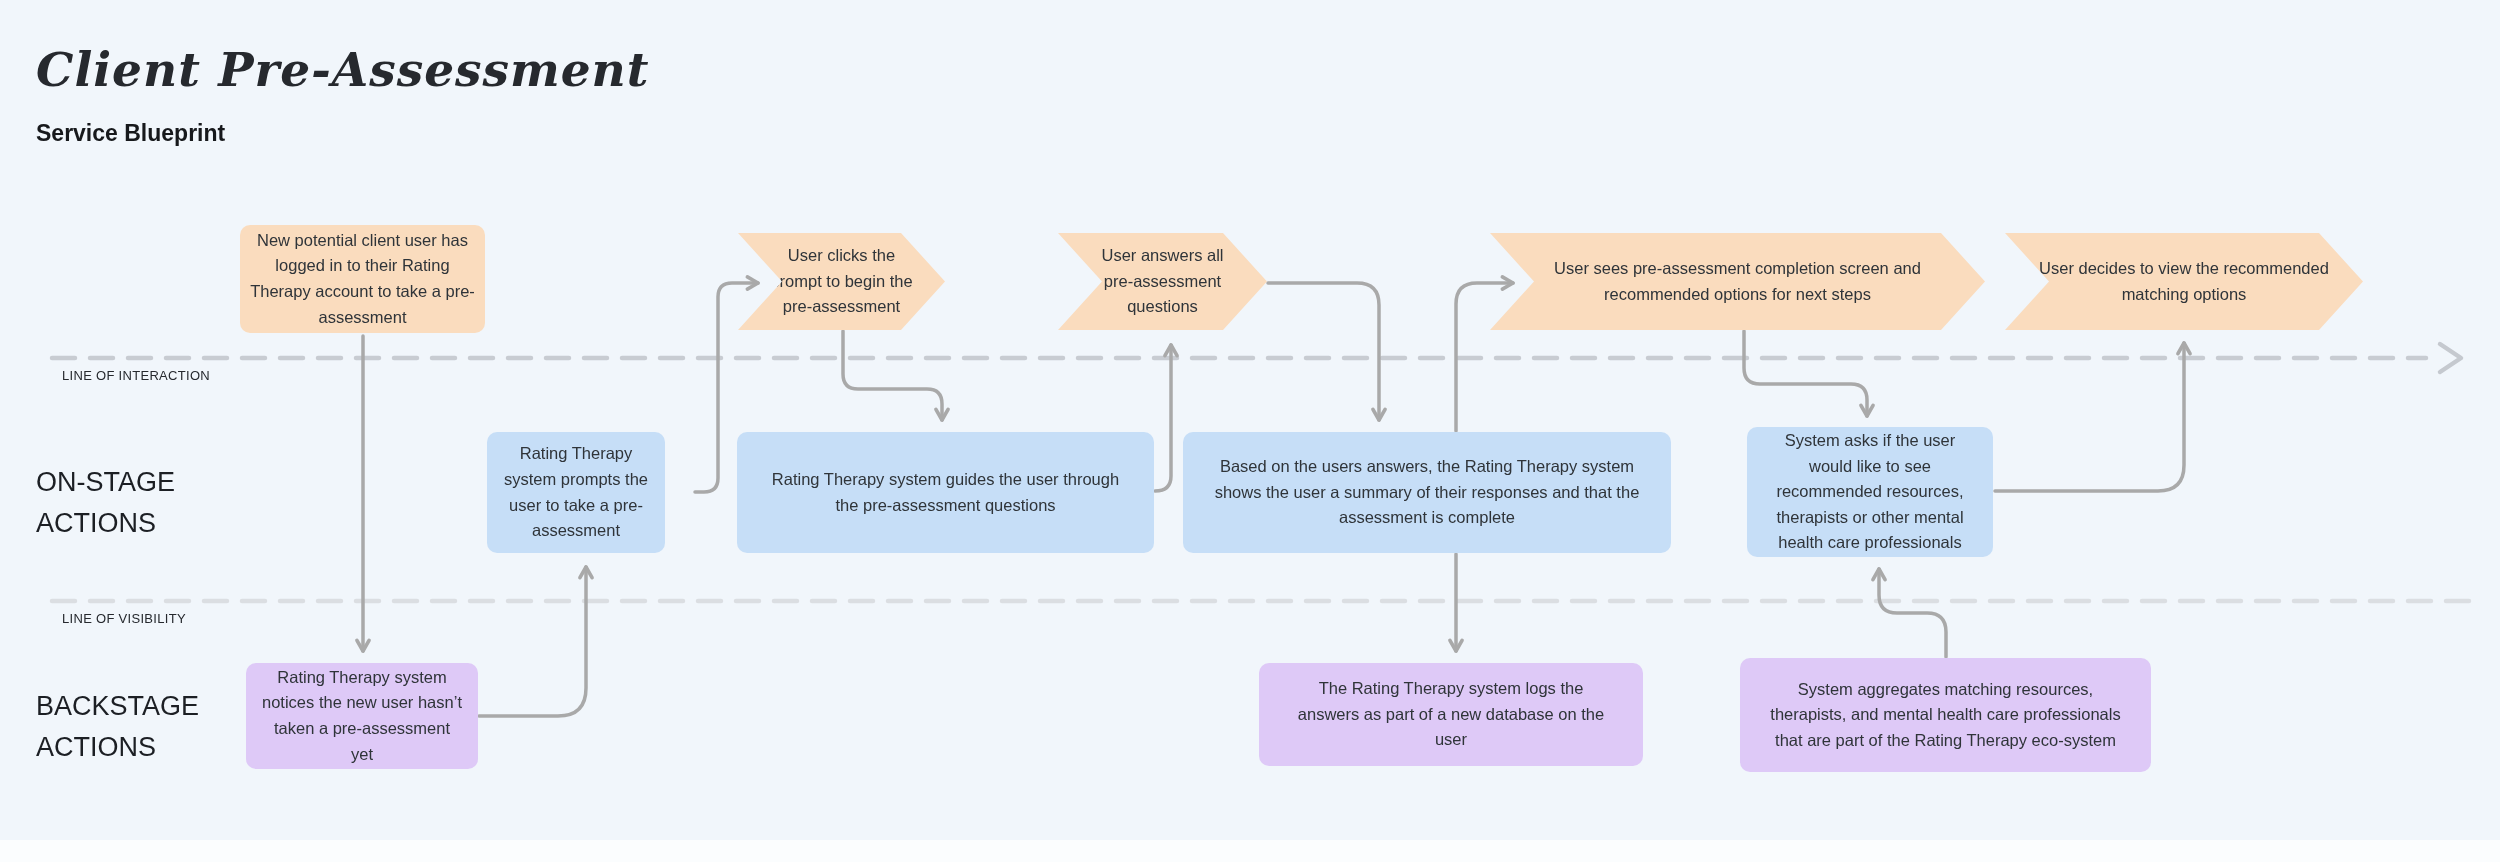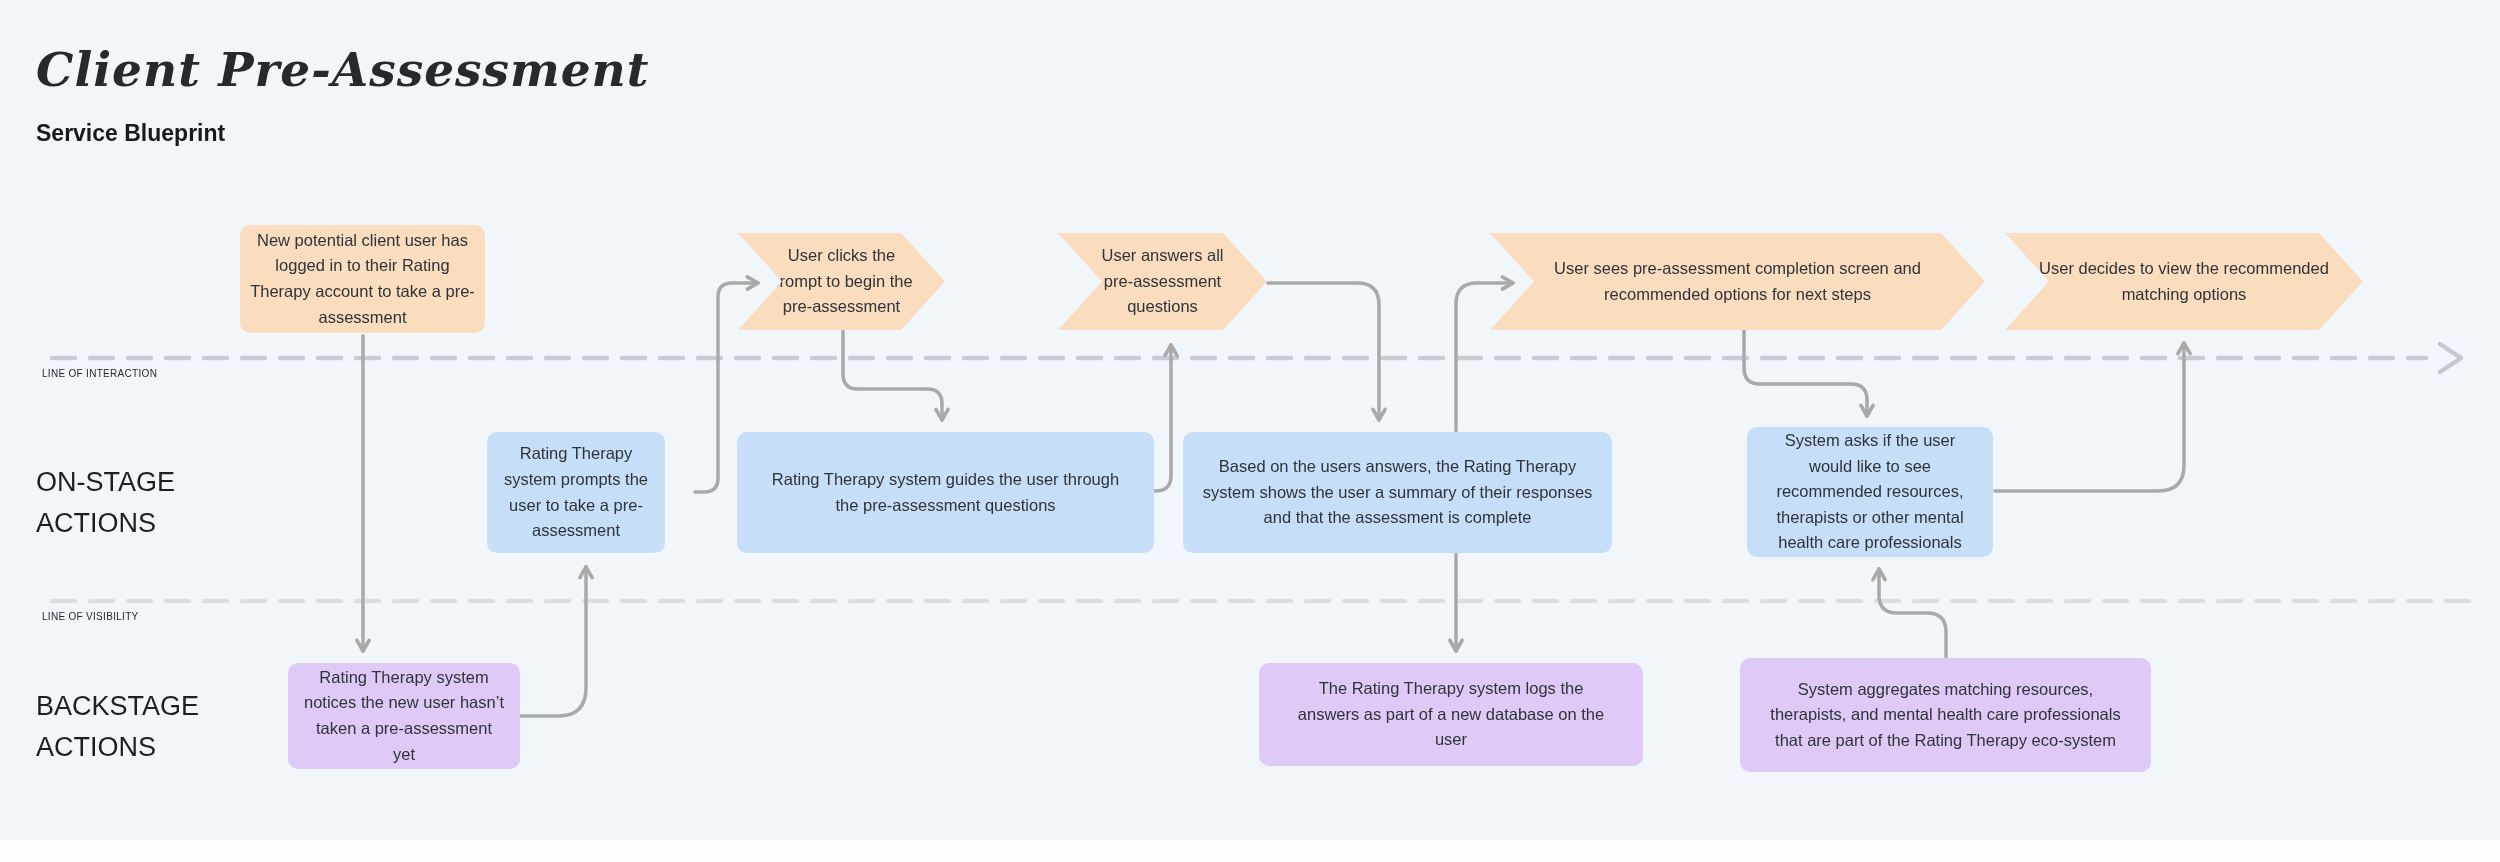--- a/index.html
+++ b/index.html
@@ -22,22 +22,22 @@
 
   .lane-label {
     position:absolute; left:36px; width:190px;
     font-size:27px; line-height:1.5; color:#1C1F24; font-weight:400;
   }
   .lane-customer  { top:234px; }
   .lane-onstage   { top:462px; }
   .lane-backstage { top:686px; }
 
   .sep-label {
-    position:absolute; left:42px;
-    font-size:10px; color:#26292E; letter-spacing:0.3px;
+    position:absolute; left:62px;
+    font-size:13px; color:#26292E; letter-spacing:0.3px;
   }
   .sep-interaction { top:368px; }
   .sep-visibility  { top:611px; }
 
   .box {
     position:absolute; display:flex; align-items:center; justify-content:center;
     text-align:center; font-size:16.5px; line-height:1.55; color:#2F3439;
     box-sizing:border-box;
   }
   .rounded { border-radius:10px; }
@@ -105,28 +105,28 @@
   <div class="box chevron customer-bg" style="left:2005px; top:233px; width:358px; height:97px; padding:0 26px;">
     <span>User decides to view the recommended matching options</span>
   </div>
 
   <div class="box rounded onstage-bg" style="left:487px; top:432px; width:178px; height:121px; padding:0 14px;">
     <span>Rating Therapy system prompts the user to take a pre-assessment</span>
   </div>
   <div class="box rounded onstage-bg" style="left:737px; top:432px; width:417px; height:121px; padding:0 30px;">
     <span>Rating Therapy system guides the user through the pre-assessment questions</span>
   </div>
-  <div class="box rounded onstage-bg" style="left:1183px; top:432px; width:429px; height:121px; padding:0 16px;">
+  <div class="box rounded onstage-bg" style="left:1183px; top:432px; width:488px; height:121px; padding:0 16px;">
     <span>Based on the users answers, the Rating Therapy system shows the user a summary of their responses and that the assessment is complete</span>
   </div>
   <div class="box rounded onstage-bg" style="left:1747px; top:427px; width:246px; height:130px; padding:0 15px;">
     <span>System asks if the user would like to see recommended resources, therapists or other mental health care professionals</span>
   </div>
 
-  <div class="box rounded backstage-bg" style="left:246px; top:663px; width:232px; height:106px; padding:0 16px;margin-left:42px;">
+  <div class="box rounded backstage-bg" style="left:246px; top:663px; width:232px; height:106px; padding:0 16px;">
     <span>Rating Therapy system notices the new user hasn’t taken a pre-assessment yet</span>
   </div>
   <div class="box rounded backstage-bg" style="left:1259px; top:663px; width:384px; height:103px; padding:0 30px;">
     <span>The Rating Therapy system logs the answers as part of a new database on the user</span>
   </div>
   <div class="box rounded backstage-bg" style="left:1740px; top:658px; width:411px; height:114px; padding:0 20px;">
     <span>System aggregates matching resources, therapists, and mental health care professionals that are part of the Rating Therapy eco-system</span>
   </div>
 
   <div class="bottom-strip"></div>

